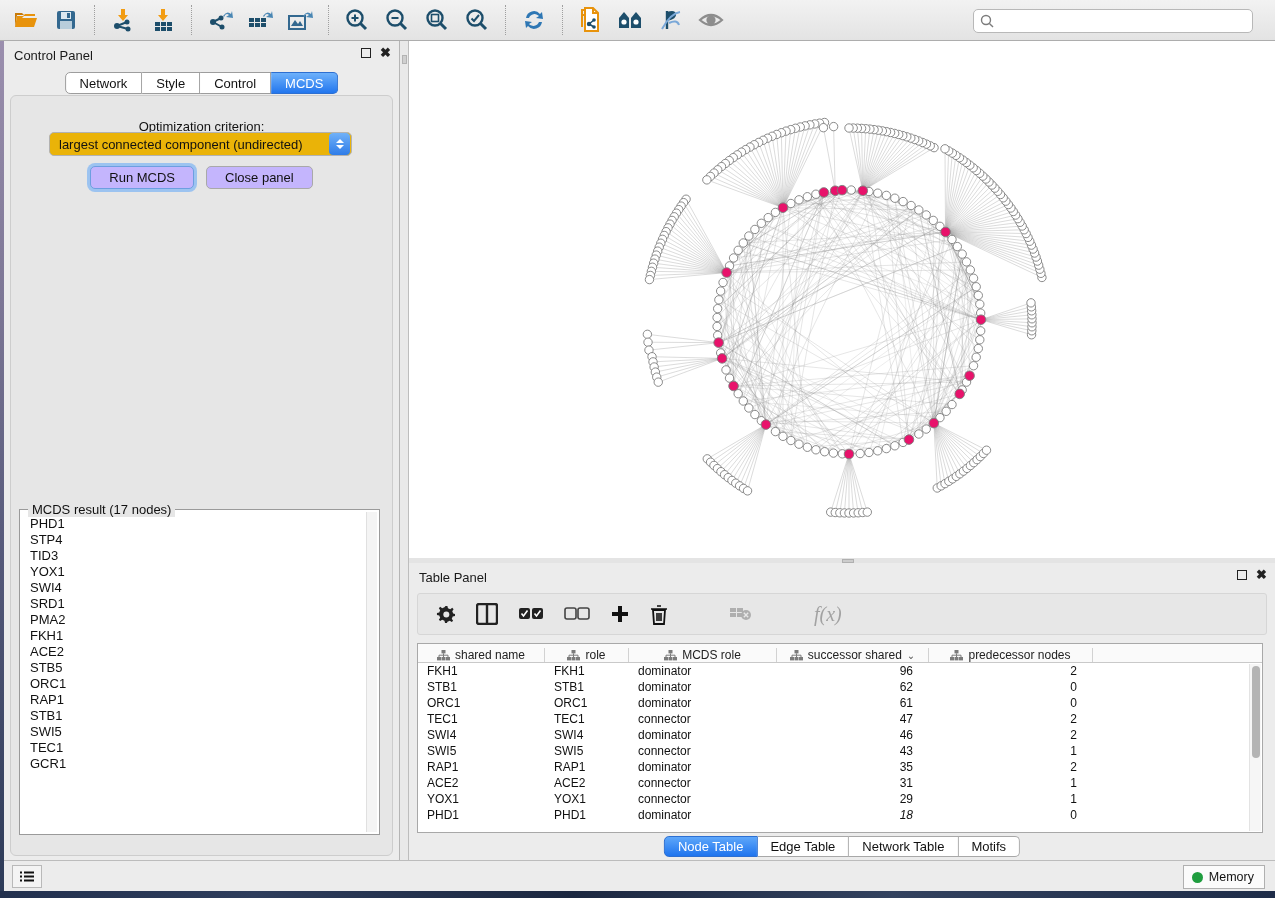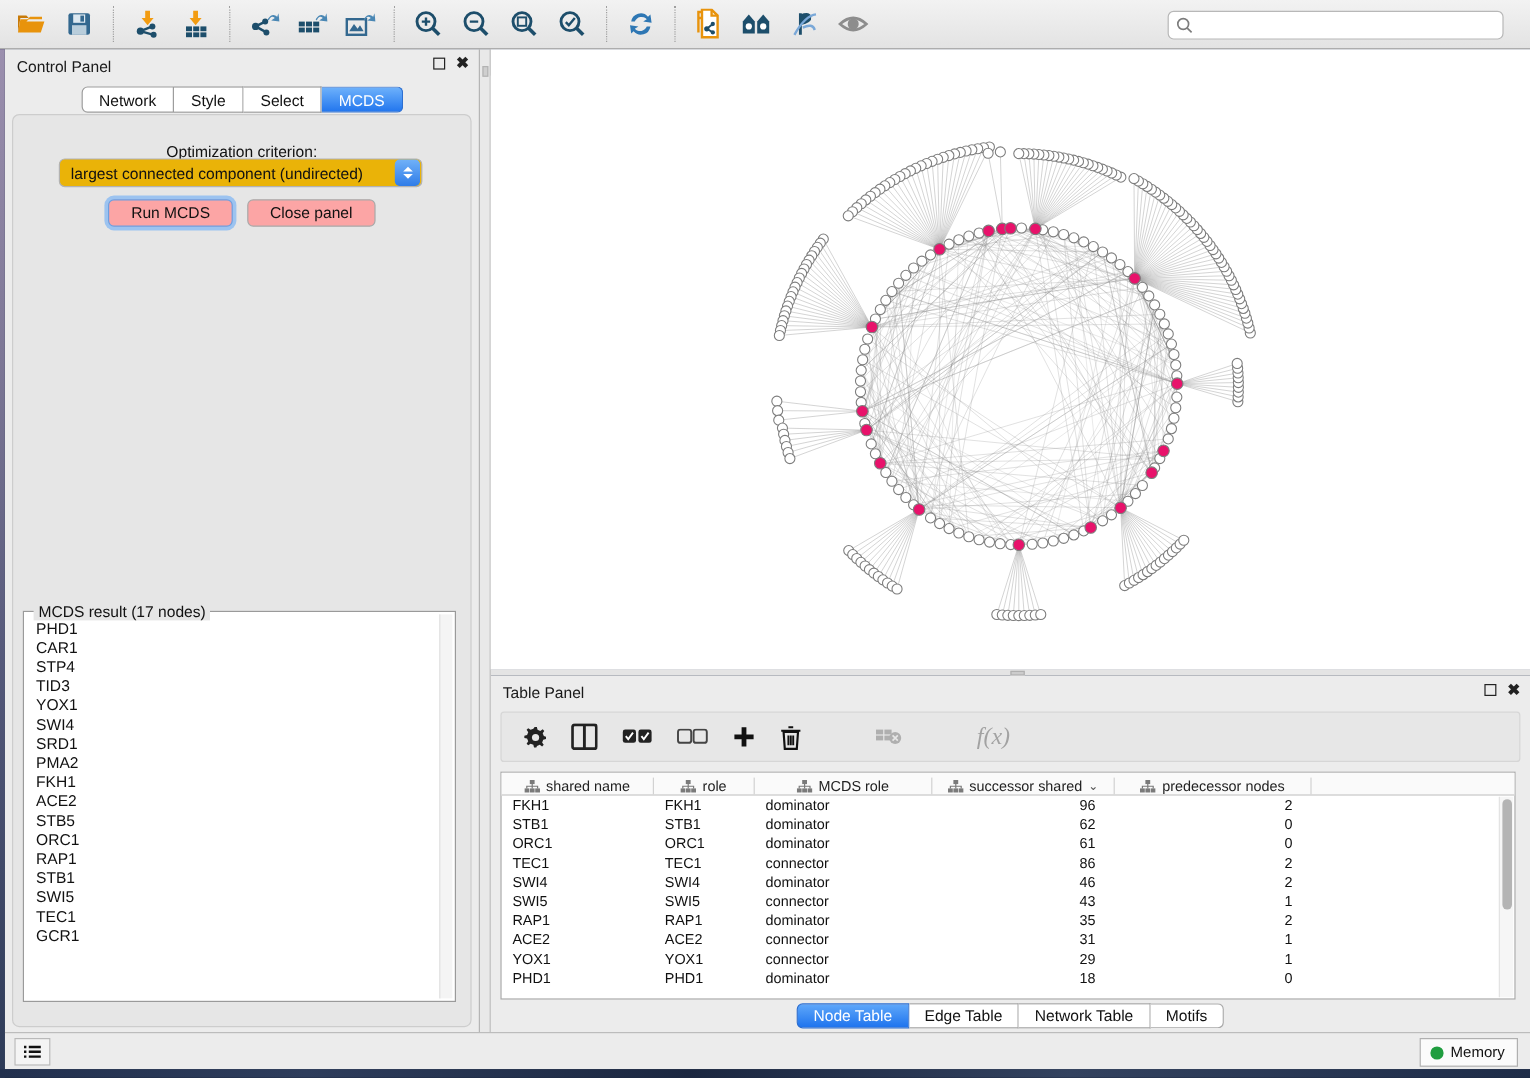--- a/index.html
+++ b/index.html
@@ -49,21 +49,21 @@
   .opt-label { position:absolute; top:23px; width:100%; text-align:center; font-size:13px; color:#111;}
   .dropdown { position:absolute; left:38px; right:40px; top:36px; height:24px; background:#eab308;
     border:1px solid #b2b2b2; border-radius:5px; display:flex; align-items:center; }
   .dropdown .val { flex:1; font-size:13px; padding-left:9px; color:#111; white-space:nowrap; }
   .dd-cap { width:21px; height:22px; margin-right:1px; border-radius:4px;
     background:linear-gradient(180deg,#70b1f8,#2f7ce8); display:flex; flex-direction:column;
     align-items:center; justify-content:center; gap:2px;}
   .dd-cap i { width:0; height:0; border-left:4px solid transparent; border-right:4px solid transparent;}
   .dd-up { border-bottom:4px solid #fff; } .dd-dn { border-top:4px solid #fff; }
   .btn-row { position:absolute; top:70px; width:100%; display:flex; justify-content:center; gap:12px;}
-  .pbtn { height:23px; padding:0 18px; background:#fca5a5; border:1px solid #a9a9a9;
+  .pbtn { height:23px; padding:0 18px; background:#c4b5fd; border:1px solid #a9a9a9;
     border-radius:5px; font-size:13px; display:flex; align-items:center; color:#111;}
   .pbtn.focused { box-shadow:0 0 0 3px #9cc3f0; border-color:#6d9fe0; }
 
   .result-group { position:absolute; left:8px; right:12px; top:413px; bottom:20px;
     border:1px solid #9a9a9a; background:#fff; }
   .result-legend { position:absolute; top:-8px; left:8px; background:#e6e6e6;
     padding:0 4px; font-size:13px; color:#111; }
   .result-list { position:absolute; inset:6px 14px 2px 2px; overflow:hidden; }
   .result-item { font-size:13px; line-height:16px; padding-left:8px; color:#111; }
   .result-scroll { position:absolute; top:2px; bottom:2px; right:2px; width:11px;
@@ -299,41 +299,40 @@
     <div class="panel-head">
       <span class="panel-title">Control Panel</span>
       <span class="panel-btns">
         <span class="float-box"></span>
         <span class="close-x">✖</span>
       </span>
     </div>
     <div class="seg-tabs" id="cp-tabs">
         <div class="seg-tab">Network</div>
         <div class="seg-tab">Style</div>
-        <div class="seg-tab">Select</div>
+        <div class="seg-tab">Control</div>
         <div class="seg-tab active">MCDS</div>
       </div>
     <div class="cp-content">
       <div class="opt-label">Optimization criterion:</div>
       <div class="dropdown">
         <span class="val">largest connected component (undirected)</span>
         <span class="dd-cap">
             <i class="dd-up"></i>
             <i class="dd-dn"></i>
           </span>
       </div>
       <div class="btn-row">
         <div class="pbtn focused">Run MCDS</div>
         <div class="pbtn">Close panel</div>
       </div>
       <div class="result-group">
         <span class="result-legend">MCDS result (17 nodes)</span>
         <div class="result-list" id="mcds-list">
             <div class="result-item">PHD1</div>
-            <div class="result-item">CAR1</div>
             <div class="result-item">STP4</div>
             <div class="result-item">TID3</div>
             <div class="result-item">YOX1</div>
             <div class="result-item">SWI4</div>
             <div class="result-item">SRD1</div>
             <div class="result-item">PMA2</div>
             <div class="result-item">FKH1</div>
             <div class="result-item">ACE2</div>
             <div class="result-item">STB5</div>
             <div class="result-item">ORC1</div>
@@ -1231,21 +1230,21 @@
             <div class="td txt" style="width: 127px;">ORC1</div>
             <div class="td txt" style="width: 84px;">ORC1</div>
             <div class="td txt" style="width: 148px;">dominator</div>
             <div class="td num" style="width: 152px;">61</div>
             <div class="td num" style="width: 164px;">0</div>
           </div>
           <div class="trow">
             <div class="td txt" style="width: 127px;">TEC1</div>
             <div class="td txt" style="width: 84px;">TEC1</div>
             <div class="td txt" style="width: 148px;">connector</div>
-            <div class="td num" style="width: 152px;">86</div>
+            <div class="td num" style="width: 152px;">47</div>
             <div class="td num" style="width: 164px;">2</div>
           </div>
           <div class="trow">
             <div class="td txt" style="width: 127px;">SWI4</div>
             <div class="td txt" style="width: 84px;">SWI4</div>
             <div class="td txt" style="width: 148px;">dominator</div>
             <div class="td num" style="width: 152px;">46</div>
             <div class="td num" style="width: 164px;">2</div>
           </div>
           <div class="trow">
@@ -1273,21 +1272,21 @@
             <div class="td txt" style="width: 127px;">YOX1</div>
             <div class="td txt" style="width: 84px;">YOX1</div>
             <div class="td txt" style="width: 148px;">connector</div>
             <div class="td num" style="width: 152px;">29</div>
             <div class="td num" style="width: 164px;">1</div>
           </div>
           <div class="trow">
             <div class="td txt" style="width: 127px;">PHD1</div>
             <div class="td txt" style="width: 84px;">PHD1</div>
             <div class="td txt" style="width: 148px;">dominator</div>
-            <div class="td num" style="width: 152px;">18</div>
+            <div class="td num" style="width: 152px; font-style: italic;">18</div>
             <div class="td num" style="width: 164px;">0</div>
           </div>
         </div>
       <div class="tbl-scroll">
           <div class="tbl-thumb"></div>
         </div>
     </div>
 
     <div class="tp-tabs" id="tp-tabs">
         <div class="tp-tab active">Node Table</div>

